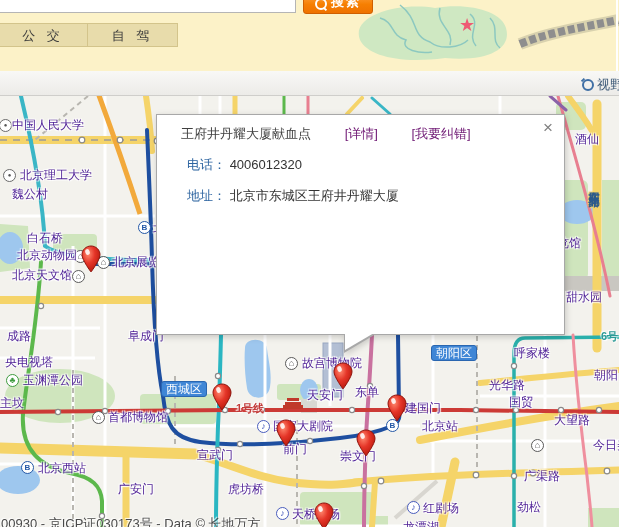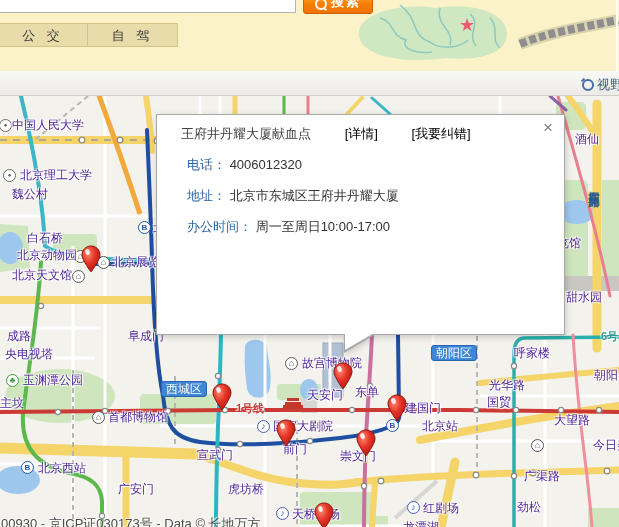--- a/index.html
+++ b/index.html
@@ -58,21 +58,21 @@
   .linelbl{position:absolute;font-size:11px;font-weight:bold;white-space:nowrap;
       text-shadow:1px 1px 1px #fff,-1px -1px 1px #fff;}
   .copyright{position:absolute;left:1px;top:419px;font-size:13px;color:#4a4a4a;white-space:nowrap;
       text-shadow:1px 1px 1px #fff,-1px -1px 1px #fff;}
 
   
   .popup{position:absolute;left:156px;top:18px;width:409px;height:221px;background:#fff;
       border:1px solid #a8a8a8;box-sizing:border-box;filter:drop-shadow(1px 2px 3px rgba(0,0,0,.18));}
   .pp-close{position:absolute;right:11px;top:3px;font-size:17px;color:#808080;cursor:pointer;}
   .pp-title{margin:10px 0 0 24px;font-size:13px;color:#404040;}
-  .pp-title a{color:#000000;text-decoration:none;cursor:pointer;padding-left:30px;}
+  .pp-title a{color:#701a75;text-decoration:none;cursor:pointer;padding-left:30px;}
   .pp-row{margin:13px 0 0 30px;font-size:13px;color:#333;}
   .pp-row .fl{color:#2d64a0;}
   .tail1{position:absolute;left:187px;top:219px;width:0;height:0;
       border-top:19px solid #a8a8a8;border-right:32px solid transparent;}
   .tail2{position:absolute;left:188px;top:218px;width:0;height:0;
       border-top:17px solid #fff;border-right:29px solid transparent;}
 </style>
 </head>
 <body>
 
@@ -247,21 +247,21 @@
         <div class="lbl" style="left: 12px; top: 92px;">魏公村</div>
         <div class="lbl" style="left: 27px; top: 136px;">白石桥</div>
         <div class="ic ic-museum" style="left: 74px; top: 154px;">⌂</div>
         <div class="lbl" style="left: 17px; top: 153px;">北京动物园</div>
         <div class="ic ic-museum" style="left: 97px; top: 160px;">⌂</div>
         <div class="lbl" style="left: 112px; top: 160px;">北京展览馆</div>
         <div class="ic ic-museum" style="left: 72px; top: 174px;">⌂</div>
         <div class="lbl" style="left: 12px; top: 173px;">北京天文馆</div>
         <div class="lbl" style="left: 7px; top: 234px;">成路</div>
         <div class="lbl" style="left: 128px; top: 234px;">阜成门</div>
-        <div class="lbl" style="left: 5px; top: 252px;">央电视塔</div>
+        <div class="lbl" style="left: 5px; top: 260px;">央电视塔</div>
         <div class="ic ic-tree" style="left: 6px; top: 278px;">♣</div>
         <div class="lbl" style="left: 23px; top: 278px;">玉渊潭公园</div>
         <div class="lbl" style="left: 0px; top: 301px;">主坟</div>
         <div class="ic ic-museum" style="left: 92px; top: 315px;">⌂</div>
         <div class="lbl" style="left: 108px; top: 315px;">首都博物馆</div>
         <div class="ic ic-subway" style="left: 21px; top: 365px;">B</div>
         <div class="lbl" style="left: 38px; top: 366px;">北京西站</div>
         <div class="lbl" style="left: 118px; top: 387px;">广安门</div>
         <div class="lbl" style="left: 197px; top: 353px;">宣武门</div>
         <div class="lbl" style="left: 228px; top: 387px;">虎坊桥</div>
@@ -274,21 +274,21 @@
         <div class="lbl" style="left: 307px; top: 293px;">天安门</div>
         <div class="ic ic-museum" style="left: 285px; top: 261px;">⌂</div>
         <div class="lbl" style="left: 302px; top: 261px;">故宫博物院</div>
         <div class="lbl" style="left: 355px; top: 290px;">东单</div>
         <div class="lbl" style="left: 340px; top: 354px;">崇文门</div>
         <div class="ic ic-subway" style="left: 386px; top: 323px;">B</div>
         <div class="lbl" style="left: 422px; top: 324px; font-family: Liberation Serif, serif;">北京站</div>
         <div class="lbl" style="left: 405px; top: 306px;">建国门</div>
         <div class="lbl" style="left: 514px; top: 251px;">呼家楼</div>
         <div class="lbl" style="left: 489px; top: 283px;">光华路</div>
-        <div class="lbl" style="left: 487px; top: 300px;">国贸</div>
+        <div class="lbl" style="left: 509px; top: 300px;">国贸</div>
         <div class="lbl" style="left: 554px; top: 318px;">大望路</div>
         <div class="ic ic-museum" style="left: 531px; top: 343px;">⌂</div>
         <div class="lbl" style="left: 547px; top: 343px; margin-left: 46px;">今日美术馆</div>
         <div class="lbl" style="left: 566px; top: 195px;">甜水园</div>
         <div class="lbl" style="left: 575px; top: 37px;">酒仙</div>
         <div class="lbl" style="left: 557px; top: 141px;">览馆</div>
         <div class="ic ic-music" style="left: 276px; top: 411px;">♪</div>
         <div class="lbl" style="left: 292px; top: 412px;">天桥剧场</div>
         <div class="ic ic-music" style="left: 407px; top: 405px;">♪</div>
         <div class="lbl" style="left: 423px; top: 406px;">红剧场</div>
@@ -392,23 +392,19 @@
         <a>[我要纠错]</a>
       </div>
       <div class="pp-row">
         <span class="fl">电话：</span>
         <span>4006012320</span>
       </div>
       <div class="pp-row">
         <span class="fl">地址：</span>
         <span>北京市东城区王府井丹耀大厦</span>
       </div>
-      <div class="pp-row">
-        <span class="fl">办公时间：</span>
-        <span>周一至周日10:00-17:00</span>
-      </div>
       <div class="tail1"></div>
       <div class="tail2"></div>
     </div>
 
     <div class="copyright">00930 - 京ICP证030173号 - Data © 长地万方</div>
   </div>
 </div>
 
 </body></html>

